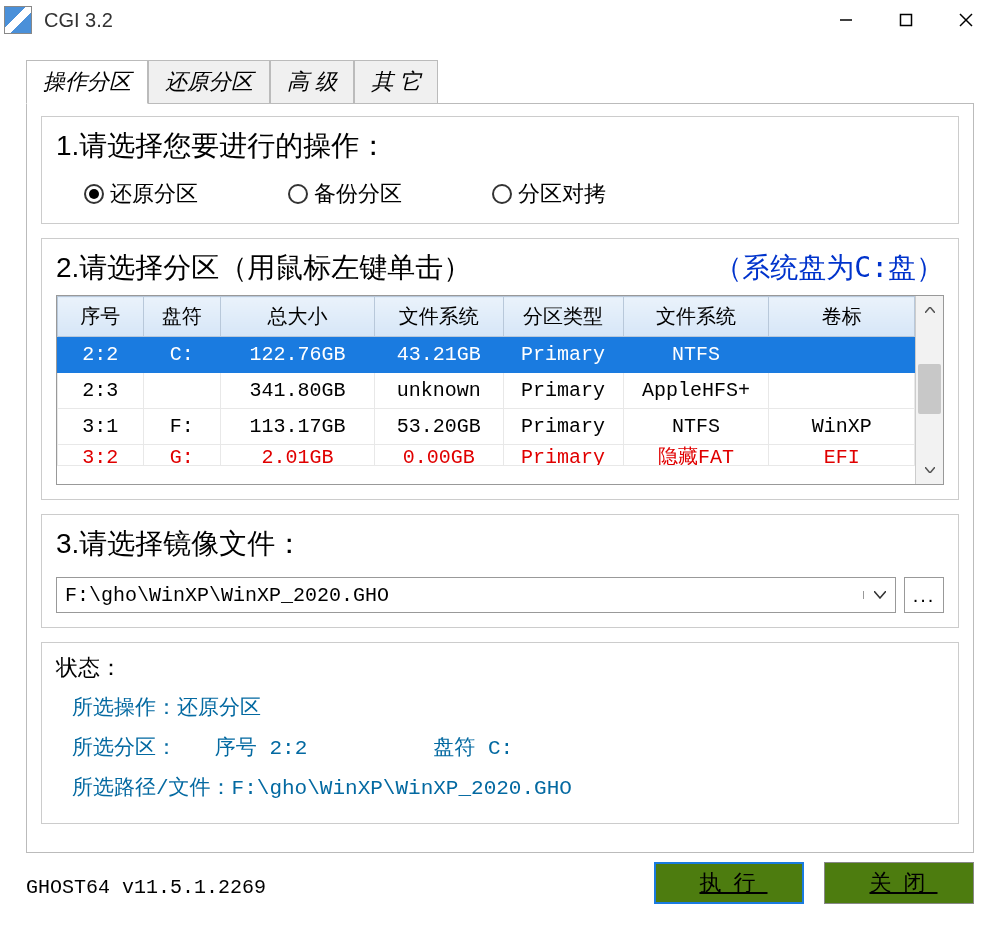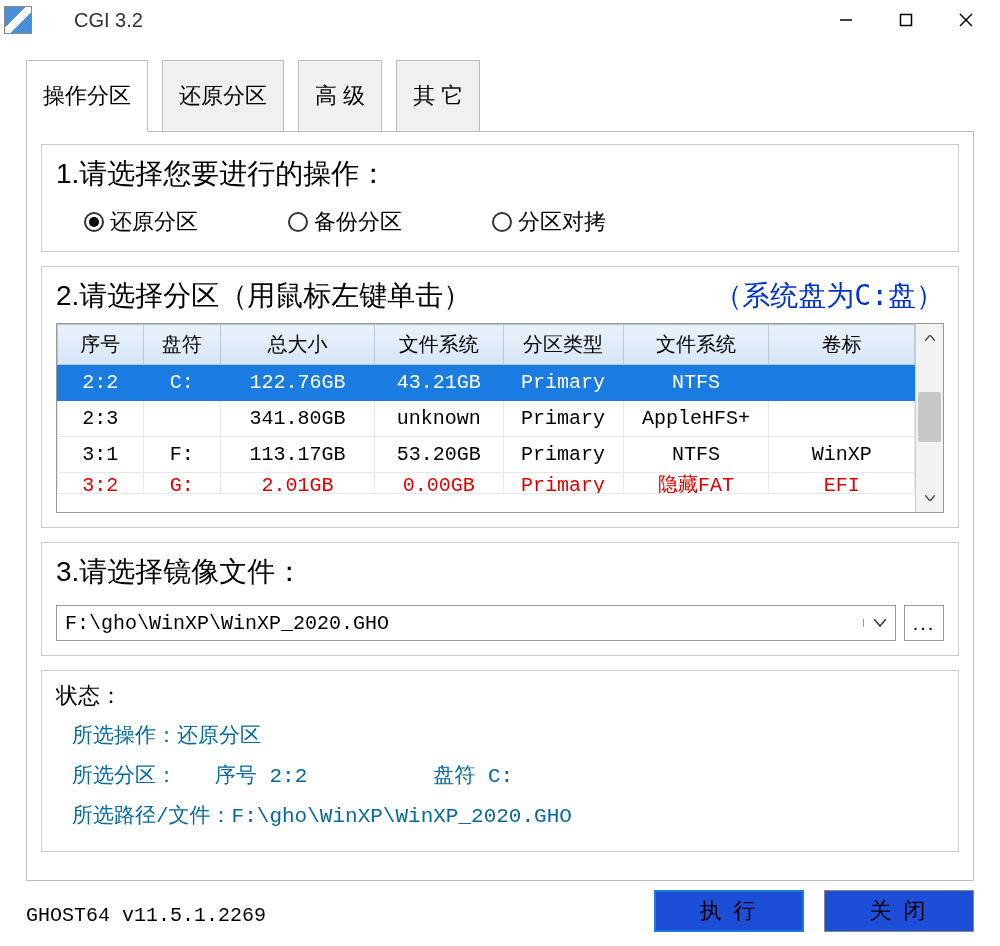--- a/index.html
+++ b/index.html
@@ -16,21 +16,20 @@
       height: 100%;
       display: flex;
       flex-direction: column;
     }
     .titlebar {
       height: 40px;
       display: flex;
       align-items: center;
       padding: 0 4px;
       background: #fff;
-      gap: 30px;
     }
     .titlebar .app-icon {
       width: 28px;
       height: 28px;
       margin-right: 12px;
       background: linear-gradient(135deg, #4a90d9 40%, #fff 40%, #fff 60%, #4a90d9 60%);
       border: 1px solid #888;
     }
     .titlebar .title { font-size: 20px; color: #333; }
     .titlebar .spacer { flex: 1; }
@@ -45,26 +44,27 @@
       color: #000;
     }
     .win-btn svg { width: 14px; height: 14px; }
 
     .tabs {
       display: flex;
       padding: 20px 26px 0 26px;
       border-bottom: none;
     }
     .tab {
-      padding: 20px 16px;
+      padding: 6px 16px;
       font-size: 22px;
       border: 1px solid #bbb;
       border-bottom: none;
       background: #f0f0f0;
-      margin-right: 14px;
+      margin-right: 0;
+      font-style: italic;
     }
     .tab.active {
       background: #fff;
       border-bottom: 1px solid #fff;
       position: relative;
       z-index: 2;
     }
     .tab-content {
       margin: 0 26px 8px 26px;
       border: 1px solid #bbb;
@@ -241,27 +241,28 @@
     .version-block {
       font-family: "SimSun","Courier New", monospace;
       font-size: 20px;
       line-height: 1.6;
     }
     .footer .spacer { flex: 1; }
     .action-btn {
       width: 150px;
       height: 42px;
       border: 1px solid #888;
-      background: #1d4ed8;
+      background: #4d7c0f;
       font-size: 22px;
       display: flex;
       align-items: center;
       justify-content: center;
       letter-spacing: 12px;
       padding-left: 9px;
+      text-decoration: underline;
     }
     .action-btn.primary {
       border: 2px solid #1a7be0;
     }
   </style>
 </head>
 <body>
 
 <div class="window">
 

